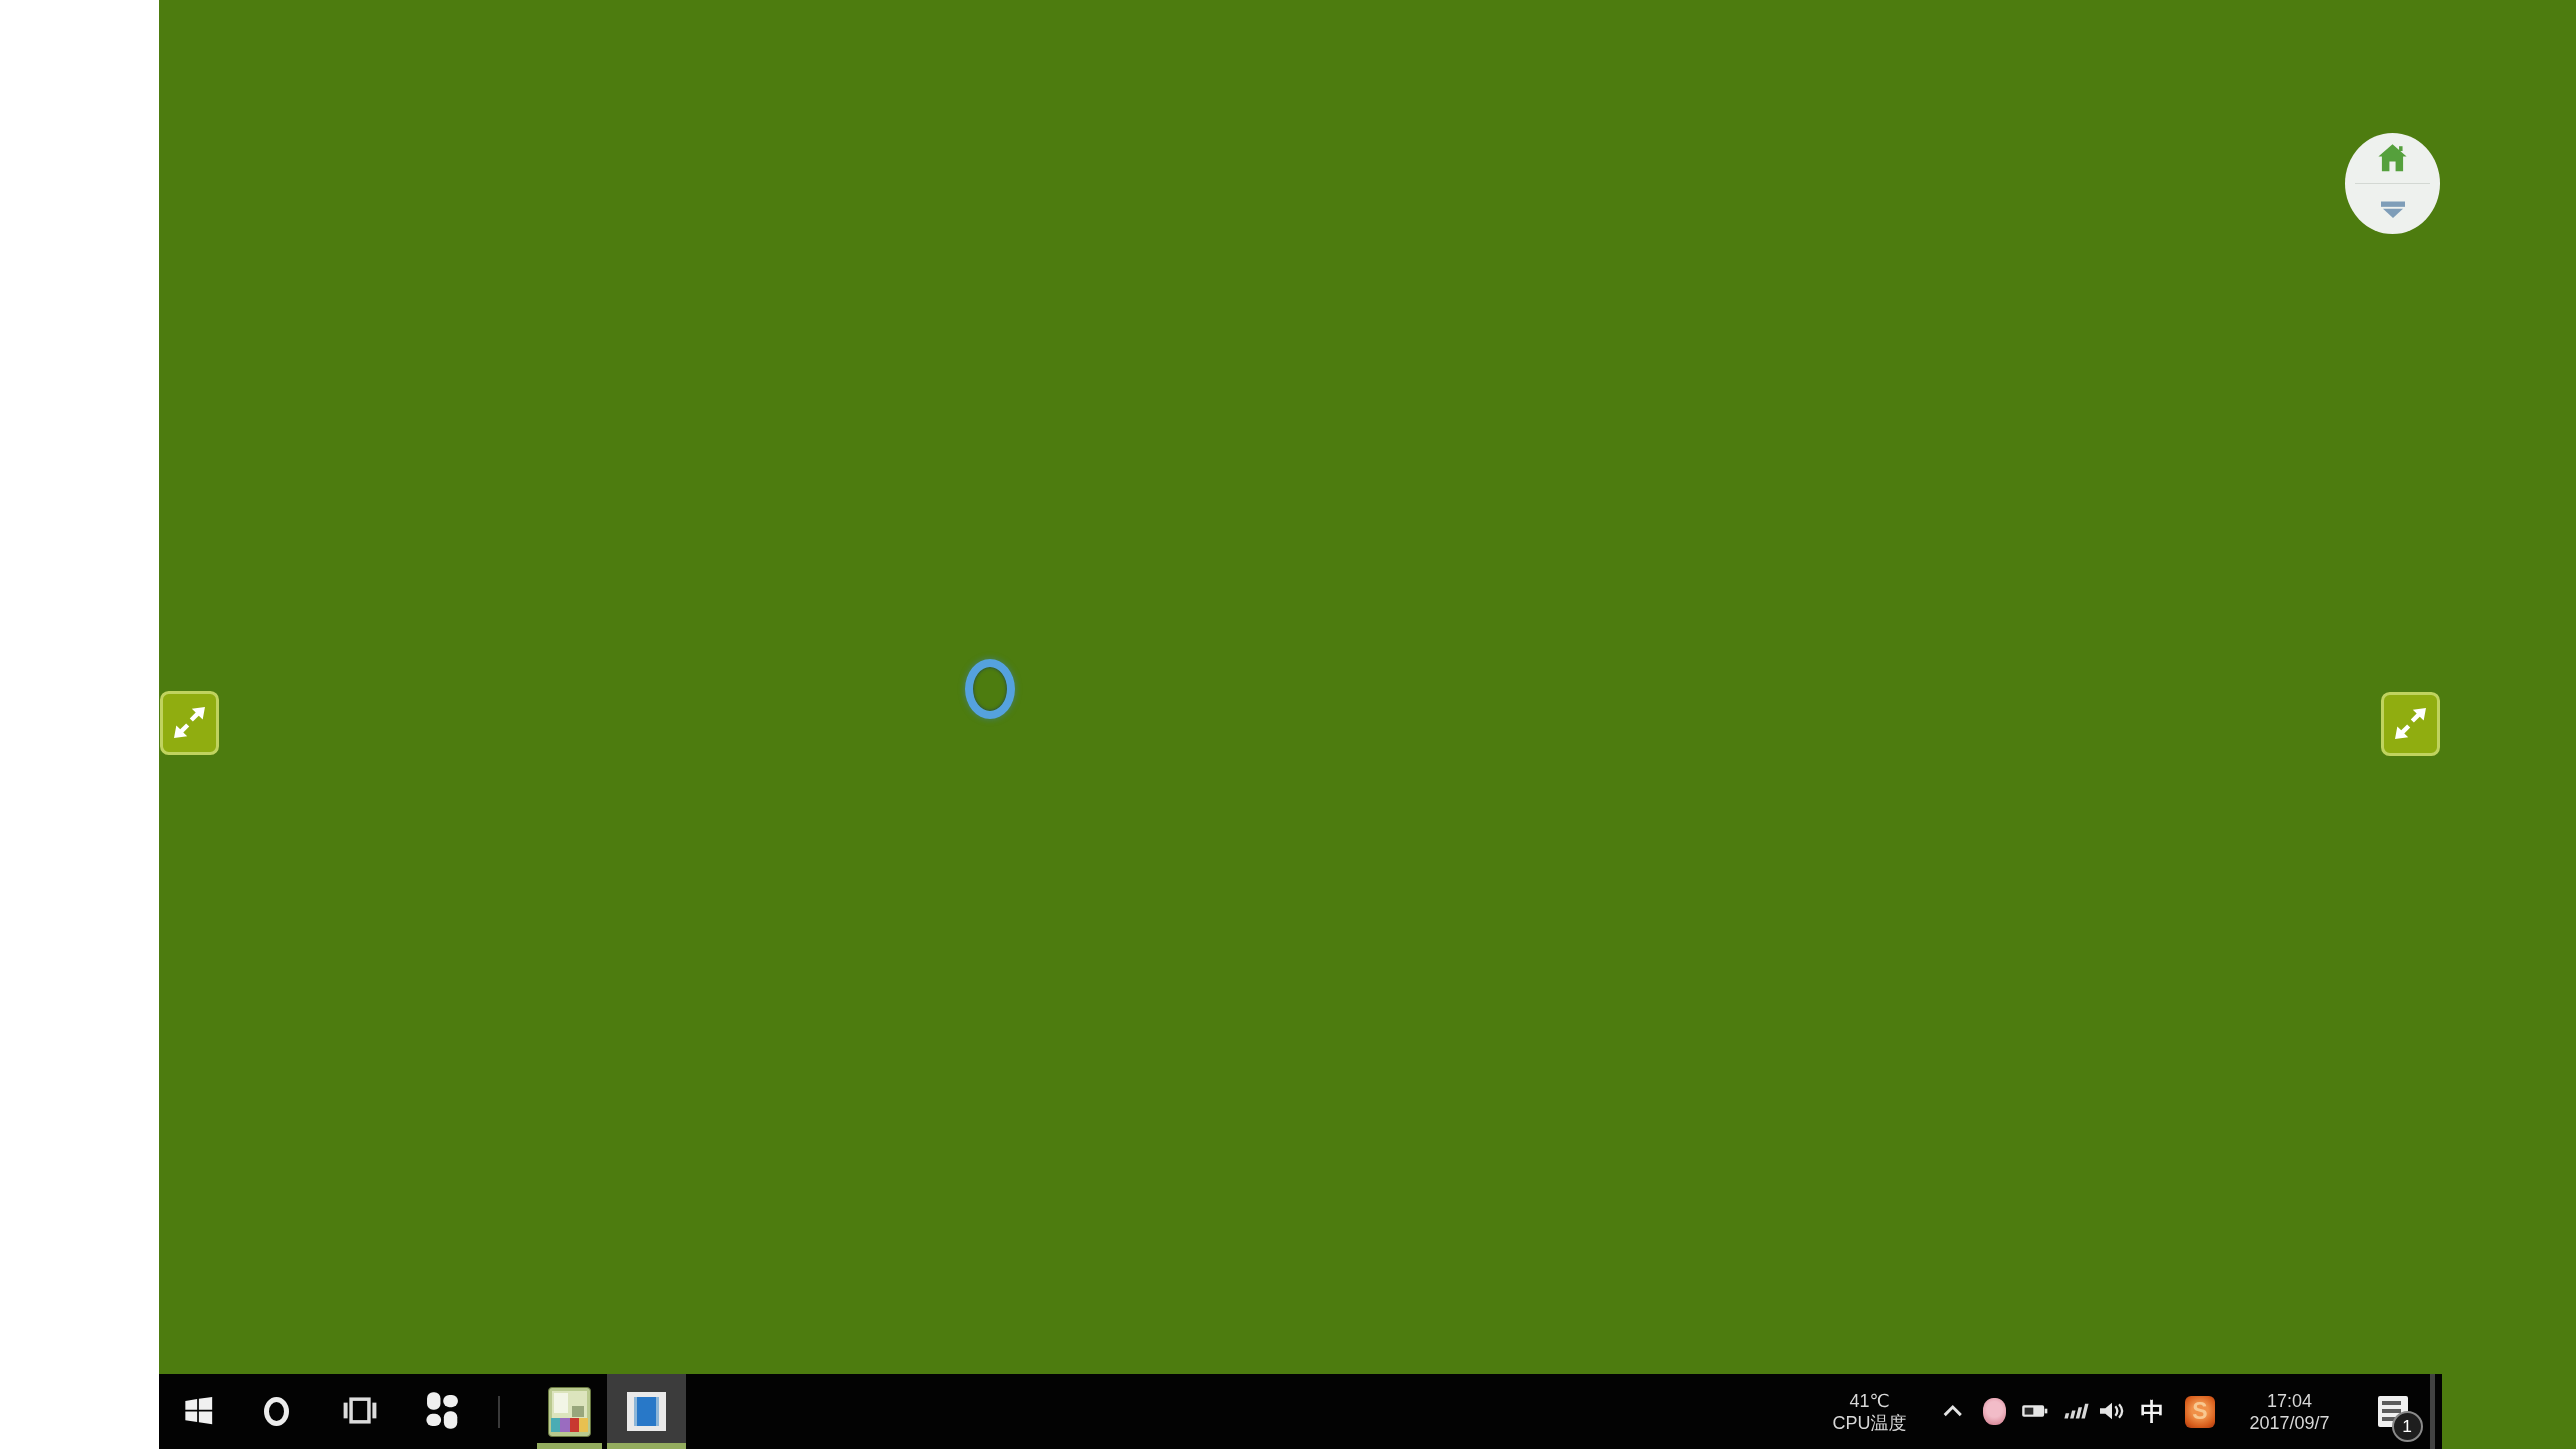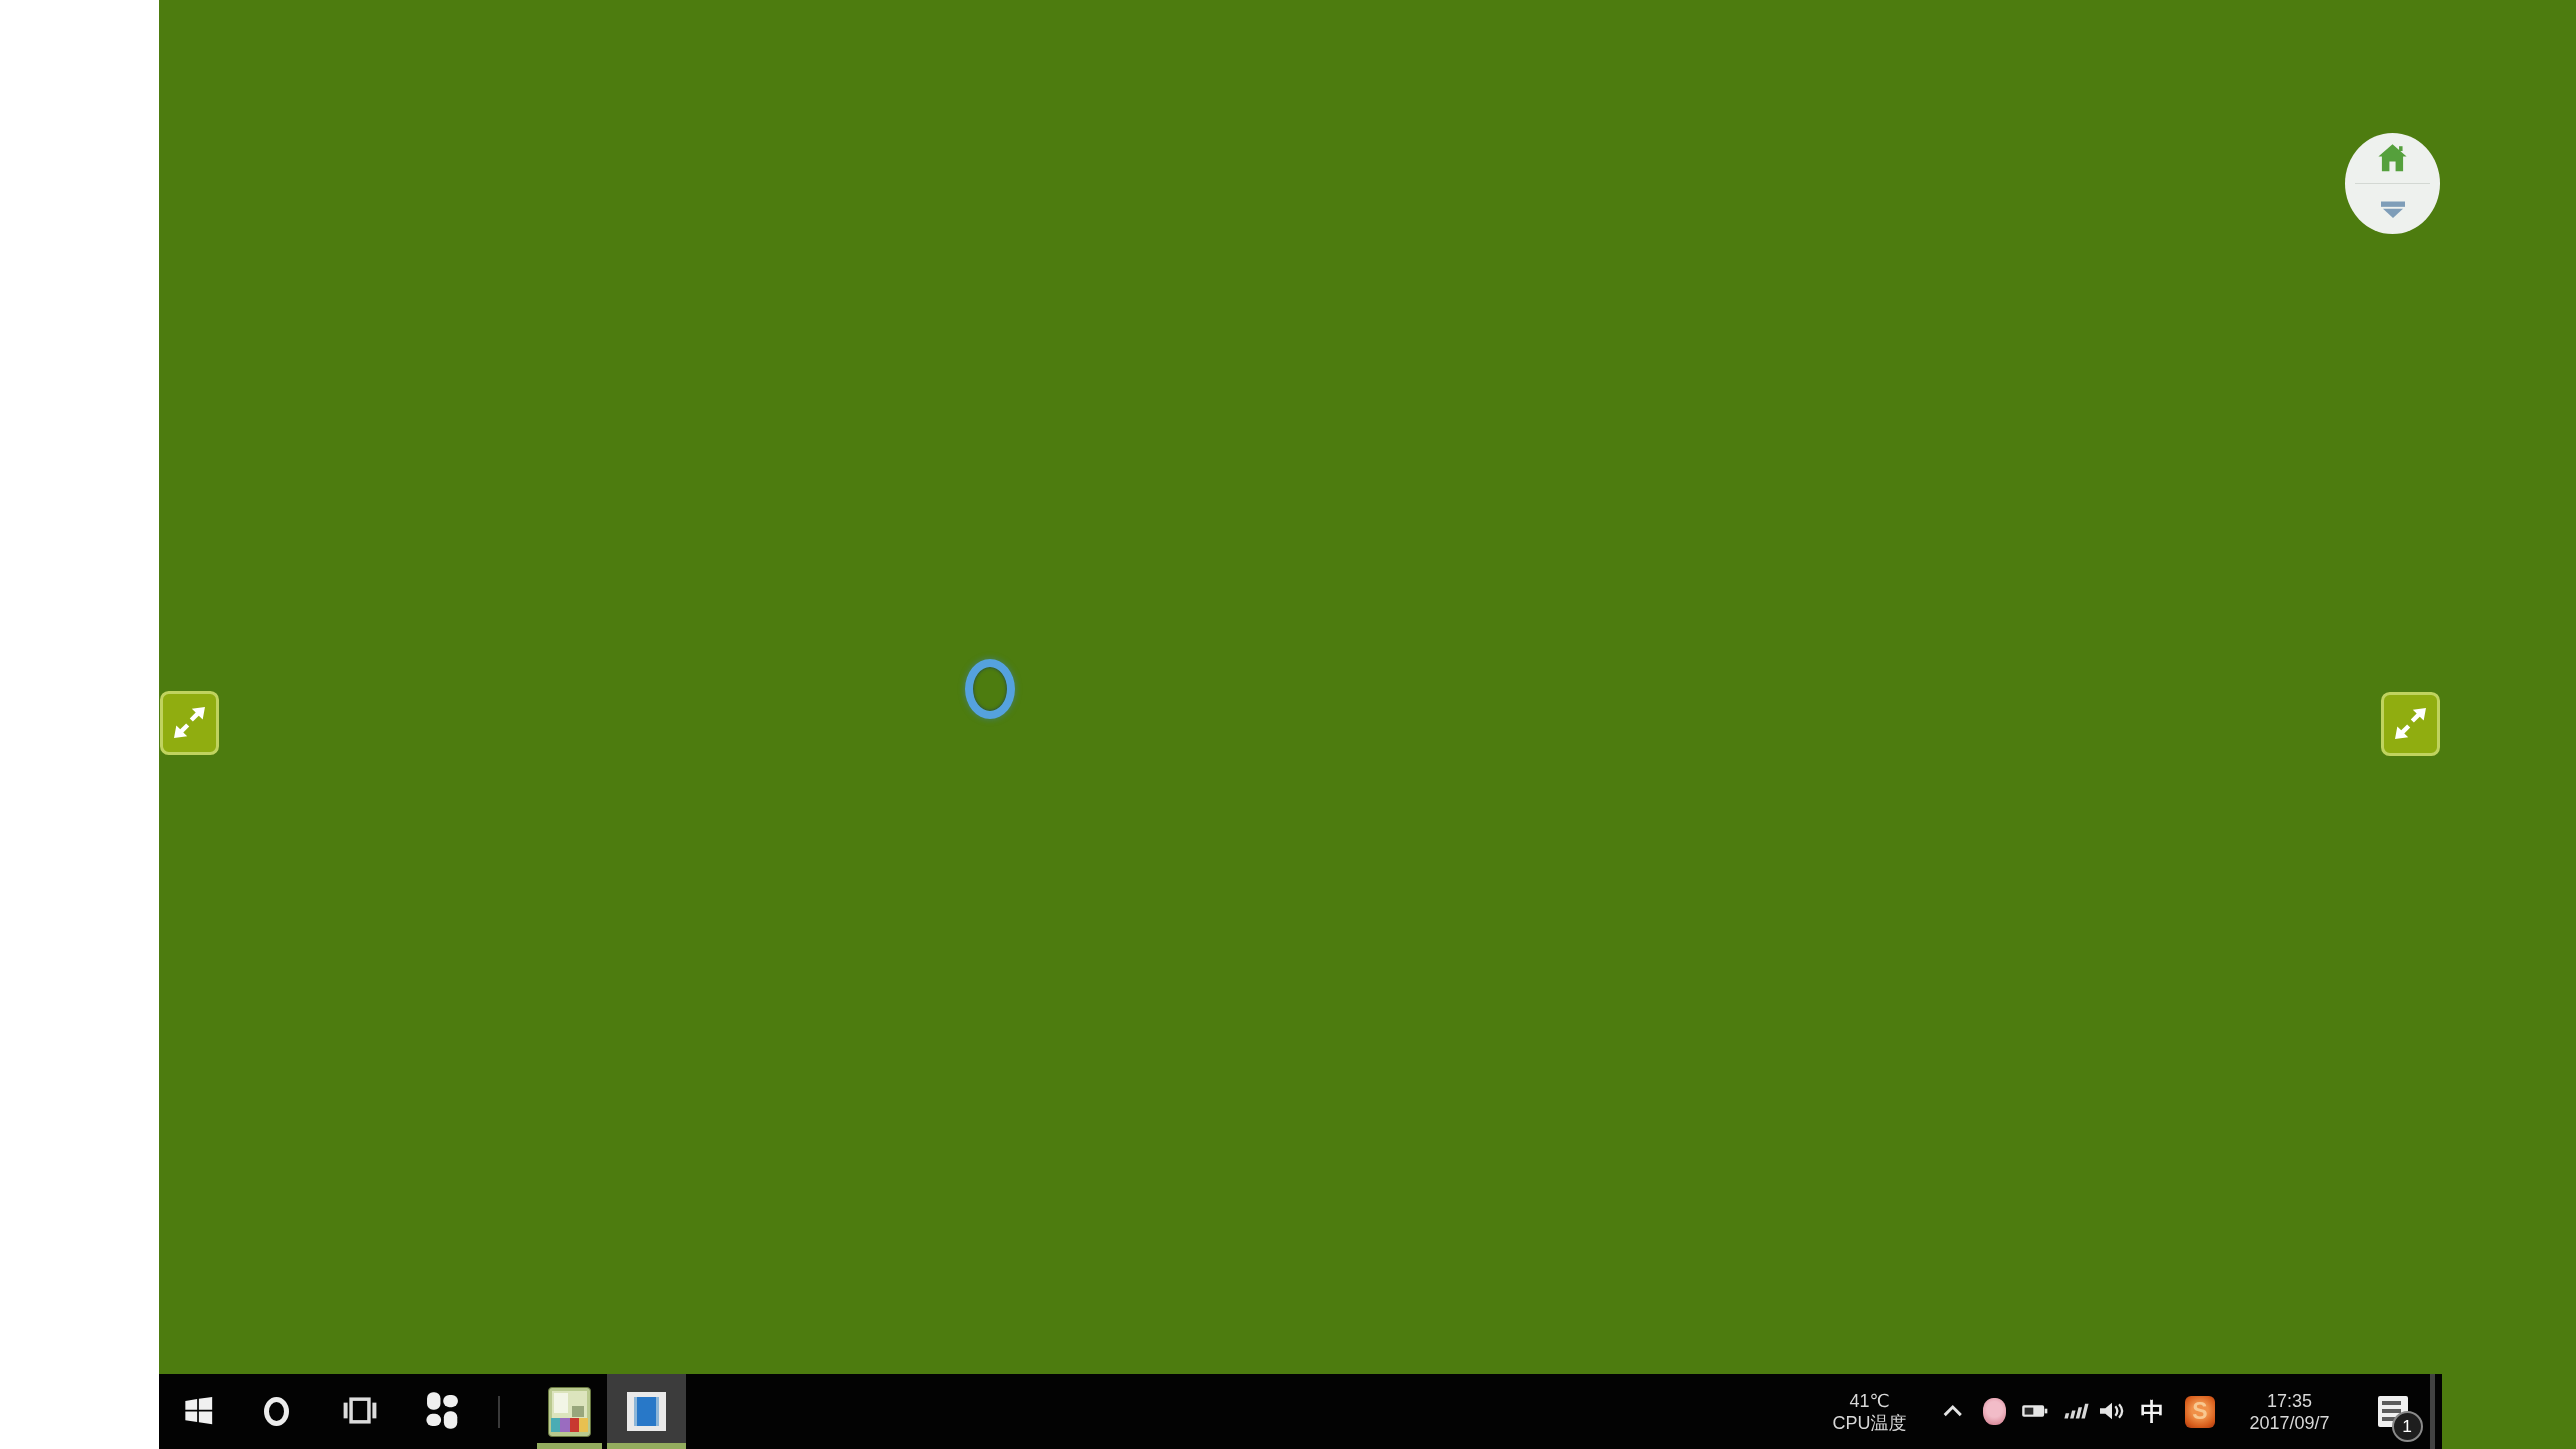--- a/index.html
+++ b/index.html
@@ -225,21 +225,21 @@
 
     <div class="tray-item" style="left:1978px;width:31px;">
       <span class="ime">中</span>
     </div>
 
     <div class="tray-item" style="left:2025px;width:32px;">
       <span class="sogou">S</span>
     </div>
 
     <div class="tray-item" style="left:2080px;width:101px;">
-      <span class="tray-text">17:35</span>
+      <span class="tray-text">17:04</span>
       <span class="tray-text">2017/09/7</span>
     </div>
 
     <div class="tray-item action-center" style="left:2207px;width:54px;">
       <span class="note-icon">
         <i></i>
           <i></i>
           <i></i>
       </span>
       <span class="badge">1</span>

